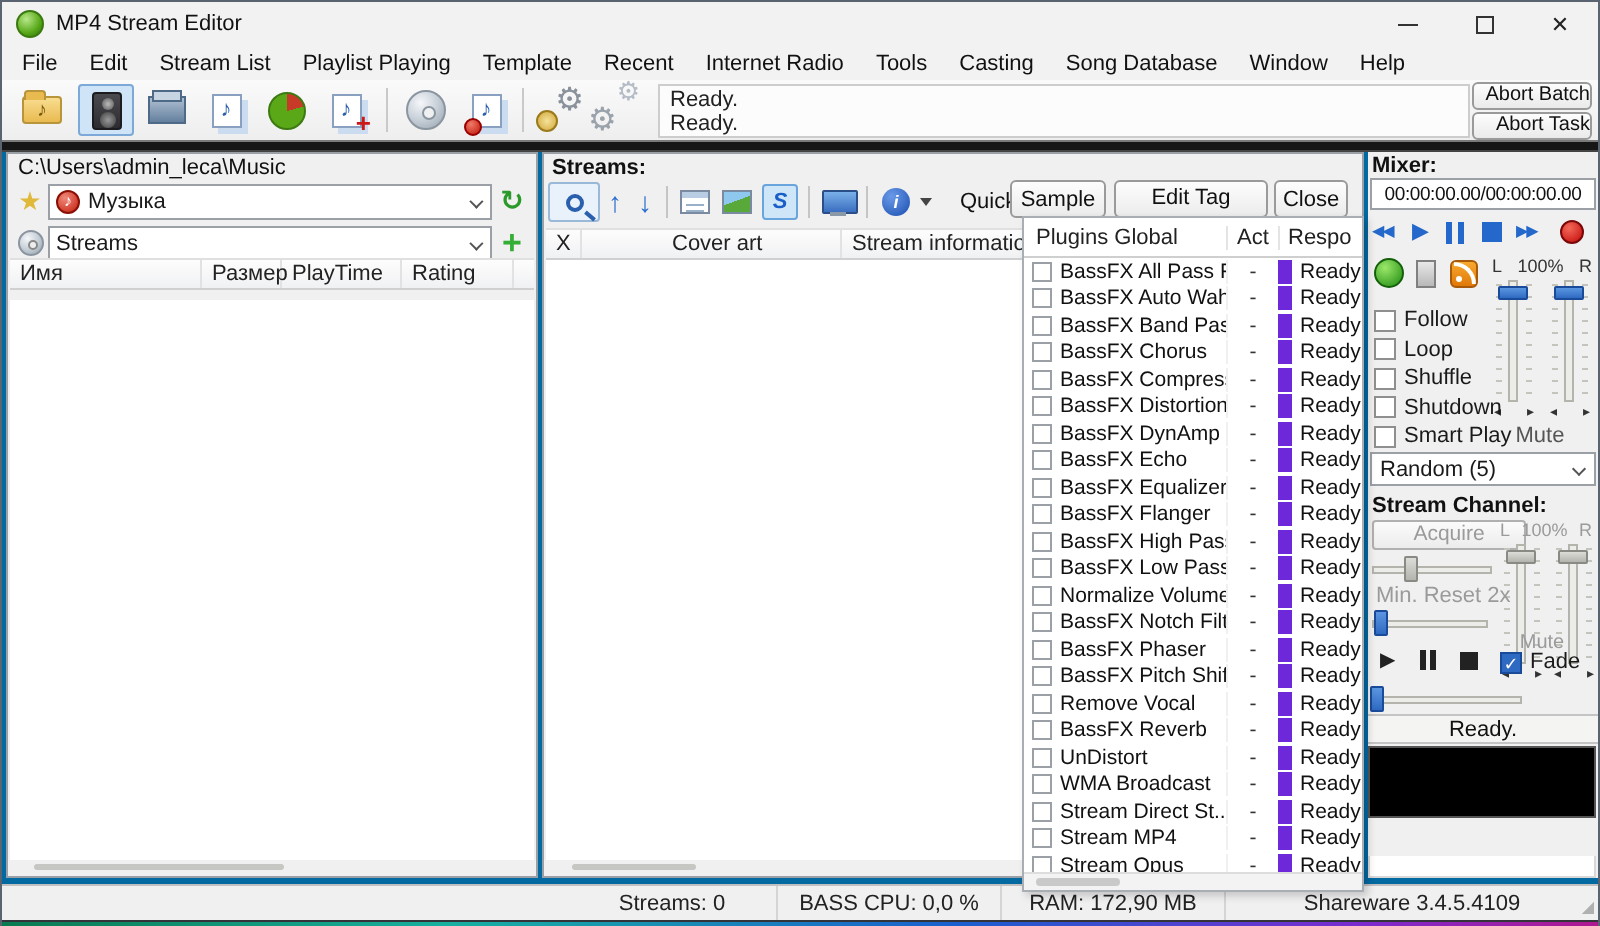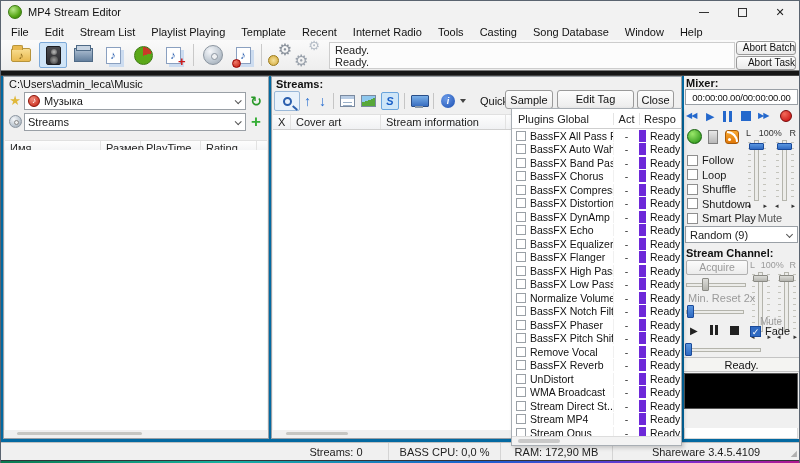--- a/index.html
+++ b/index.html
@@ -69,21 +69,21 @@
   .lp-row.r1 { top:14px; } .lp-row.r2 { top:35px; }
   .mini-ic { width:18px; display:flex; justify-content:center; }
   .star-ic { color:#e0b83a; font-size:13px; }
   .cd-mini { width:13px; height:13px; border-radius:50%; background:radial-gradient(circle at 35% 30%, #f5f7fa, #c2cbd4 55%, #97a2ad); border:1px solid #8b95a0; position:relative; }
   .cd-mini::after { content:""; position:absolute; left:4px; top:4px; width:3px; height:3px; border-radius:50%; background:#eee; border:1px solid #888; }
   .combo { flex:1; height:18px; background:#fff; border:1px solid #9aa0a6; display:flex; align-items:center; padding:0 3px; position:relative; }
   .combo .chev { position:absolute; right:5px; top:6px; width:5px; height:5px; border-right:1.4px solid #555; border-bottom:1.4px solid #555; transform:rotate(45deg) translateY(-1px); }
   .music-badge { width:12px; height:12px; border-radius:50%; background:radial-gradient(circle at 35% 30%, #f08a7a, #c41d0d); border:1px solid #8a1005; color:#fff; font-size:8px; display:flex; align-items:center; justify-content:center; margin-right:4px; }
   .refresh-ic { width:20px; text-align:center; color:#2a9a2a; font-size:14px; font-weight:bold; }
   .plus-ic { width:20px; text-align:center; color:#35ae35; font-size:17px; font-weight:bold; line-height:14px; }
-  .list-header { position:absolute; top:63px; left:1px; right:1px; height:16px; background:linear-gradient(#fdfdfd,#f0f1f3); border-top:1px solid #e0e0e0; border-bottom:1px solid #d0d0d0; display:flex; color:#222; }
+  .list-header { position:absolute; top:52px; left:1px; right:1px; height:16px; background:linear-gradient(#fdfdfd,#f0f1f3); border-top:1px solid #e0e0e0; border-bottom:1px solid #d0d0d0; display:flex; color:#222; }
   .col { padding:1px 5px; border-right:1px solid #e2e2e2; line-height:13px; }
   .lp-c0{width:96px;} .lp-c1{width:40px;} .lp-c2{width:60px;} .lp-c3{width:56px;}
   .list-body { position:absolute; top:73px; left:1px; right:1px; bottom:8px; background:#fff; }
   .hscroll-line { position:absolute; bottom:3px; height:3px; background:#c6c6c2; border-radius:2px; }
 
   
   .streams-title { position:absolute; top:1px; left:4px; font-weight:bold; color:#111; }
   .mid-toolbar { position:absolute; top:13px; left:0; right:0; height:22px; display:flex; align-items:center; }
   .mtb { height:20px; display:flex; align-items:center; justify-content:center; }
   .mag-btn { width:26px; margin-left:2px; border:1px solid #9ab8d8; background:#e9f2fb; border-radius:2px; }
@@ -100,21 +100,21 @@
   .ic-monitor::before { content:""; position:absolute; top:0; left:0; width:16px; height:10px; background:linear-gradient(#7ab0e8,#3a6ec0); border:1px solid #2a4e88; border-radius:1px; }
   .ic-monitor::after { content:""; position:absolute; bottom:0; left:4px; width:8px; height:2px; background:#8a98a8; }
   .ic-info { width:14px; height:14px; border-radius:50%; background:radial-gradient(circle at 35% 30%, #6a9ae8, #1a4eb0); color:#fff; font-size:9px; font-weight:bold; font-style:italic; display:flex; align-items:center; justify-content:center; margin-left:4px; }
   .caret { width:0; height:0; border-left:3px solid transparent; border-right:3px solid transparent; border-top:4px solid #444; margin:0 4px 0 5px; }
   .qsearch { color:#111; margin-left:10px; }
   .mid-btn { position:absolute; top:13px; height:19px; background:linear-gradient(#fdfdfd,#ececec); border:1px solid #9a9a9a; border-radius:3px; font-size:11px; color:#111; text-align:center; line-height:16px; font-family:inherit; }
   #btn-sample { left:233px; width:48px; }
   #btn-edittag { left:285px; width:77px; }
   #btn-close { left:365px; width:37px; }
   .mid-header { position:absolute; top:37px; left:1px; right:1px; height:16px; background:linear-gradient(#fdfdfd,#f0f1f3); border-top:1px solid #e0e0e0; border-bottom:1px solid #d0d0d0; display:flex; color:#222; }
-  .ms-c0{width:18px;} .ms-c1{width:90px;} .ms-c2{width:125px;}
+  .ms-c0{width:18px;} .ms-c1{width:90px;margin-left:40px;} .ms-c2{width:125px;}
   .mid-body { position:absolute; top:53px; left:1px; right:1px; bottom:8px; background:#fff; }
 
   
   .popup { position:absolute; left:510px; top:107px; width:171px; height:338px; background:#fff; border:1px solid #a8aeb4; box-shadow:2px 2px 4px rgba(0,0,0,.18); z-index:10; display:flex; flex-direction:column; }
   .pl-head { height:20px; display:flex; align-items:center; border-bottom:1px solid #cfcfcf; color:#222; flex:none; }
   .pl-name-h { flex:1; padding-left:6px; }
   .pl-act-h { width:26px; text-align:center; border-left:1px solid #e4e4e4; }
   .pl-resp-h { width:42px; padding-left:4px; border-left:1px solid #e4e4e4; }
   .pl-rows { flex:1; overflow:hidden; }
   .pl-row { height:13.5px; display:flex; align-items:center; font-size:10.5px; }
@@ -150,21 +150,21 @@
   .vslider .vthumb { position:absolute; left:3px; top:3px; width:15px; height:7px; border-radius:1px; background:linear-gradient(#5a96e0,#2f6ac2); border:1px solid #1a4a9a; }
   .vslider .vthumb.gray { background:linear-gradient(#dcdcd8,#b4b4ae); border-color:#8a8a84; }
   .v-arrows { position:absolute; width:22px; font-size:7px; color:#333; display:flex; justify-content:space-between; padding:0 1px; }
   .chk-col { position:absolute; left:3px; top:77px; }
   .chk-row { display:flex; align-items:center; height:14.5px; }
   .cb { width:11px; height:11px; background:#fff; border:1px solid #8f8f8f; margin-right:4px; flex:none; }
   .cb.checked { background:#2f6ac2; border-color:#1a4a9a; color:#fff; font-size:9px; line-height:10px; text-align:center; }
   .mute1 { position:absolute; left:60px; top:136px; width:52px; text-align:center; color:#555; }
   .random-combo { position:absolute; left:1px; top:150px; width:113px; height:17px; background:#fff; border:1px solid #9aa0a6; display:flex; align-items:center; padding:0 4px; position:absolute; }
   .random-combo .chev { position:absolute; right:5px; top:5px; width:5px; height:5px; border-right:1.4px solid #555; border-bottom:1.4px solid #555; transform:rotate(45deg); }
-  .acquire-btn { position:absolute; left:2px; top:184px; width:62px; height:15px; background:linear-gradient(#fbfbfb,#ececec); border:1px solid #b0b0b0; border-radius:2px; color:#9a9a9a; font-size:10.5px; text-align:center; line-height:13px; font-family:inherit; }
+  .acquire-btn { position:absolute; left:2px; top:184px; width:77px; height:15px; background:linear-gradient(#fbfbfb,#ececec); border:1px solid #b0b0b0; border-radius:2px; color:#9a9a9a; font-size:10.5px; text-align:center; line-height:13px; font-family:inherit; }
   .hslider { position:absolute; height:13px; }
   .hslider .track { position:absolute; left:0; right:0; top:5px; height:4px; background:#ecece9; border:1px solid #b4b4ac; }
   .hslider .hthumb { position:absolute; top:0; width:7px; height:13px; border-radius:1px; background:linear-gradient(#5a96e0,#2f6ac2); border:1px solid #1a4a9a; }
   .hslider .hthumb.gray { background:linear-gradient(#dcdcd8,#b4b4ae); border-color:#8a8a84; }
   .minreset { position:absolute; left:4px; top:216px; color:#9a9a9a; font-size:11px; }
   .sc-transport { position:absolute; top:246px; left:0; height:14px; width:64px; }
   .btri { color:#222; font-size:10px; }
   .bpause { width:8px; height:10px; border-left:3px solid #222; border-right:3px solid #222; }
   .bstop { width:9px; height:9px; background:#222; }
   .sc-mute { position:absolute; left:62px; top:240px; width:50px; text-align:center; color:#9a9a9a; font-size:10px; }
@@ -613,21 +613,21 @@
 
         <label class="chk-row">
           <span class="cb"></span>
           <span>Smart Play</span>
         </label>
 
     </div>
     <div class="mute1">Mute</div>
 
     <div class="random-combo">
-      <span>Random (9)</span>
+      <span>Random (5)</span>
       <span class="chev"></span>
     </div>
 
     <div class="sec-title" style="top:171px">Stream Channel:</div>
     <button class="acquire-btn">Acquire</button>
     <div class="lr-label dim" style="left:66px;right:3px;top:184px;">
       <span>L</span>
       <span>100%</span>
       <span>R</span>
     </div>

